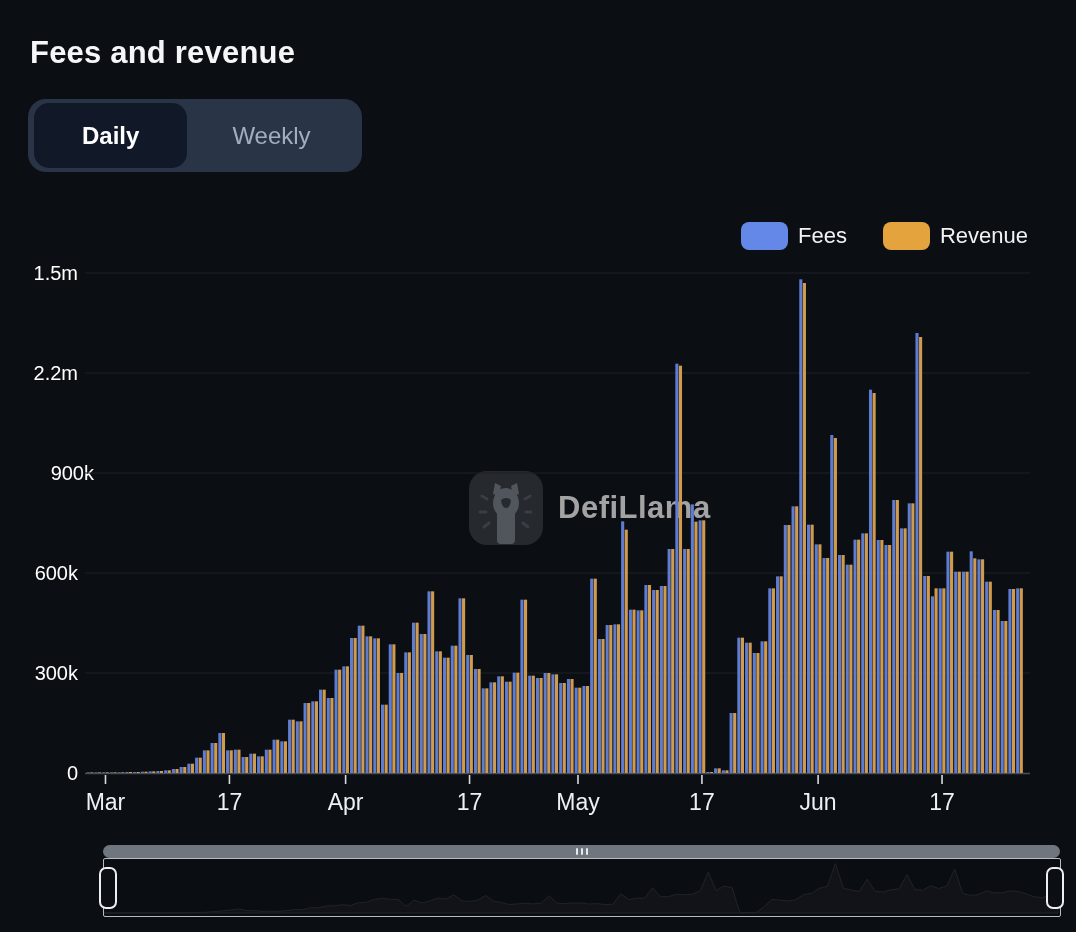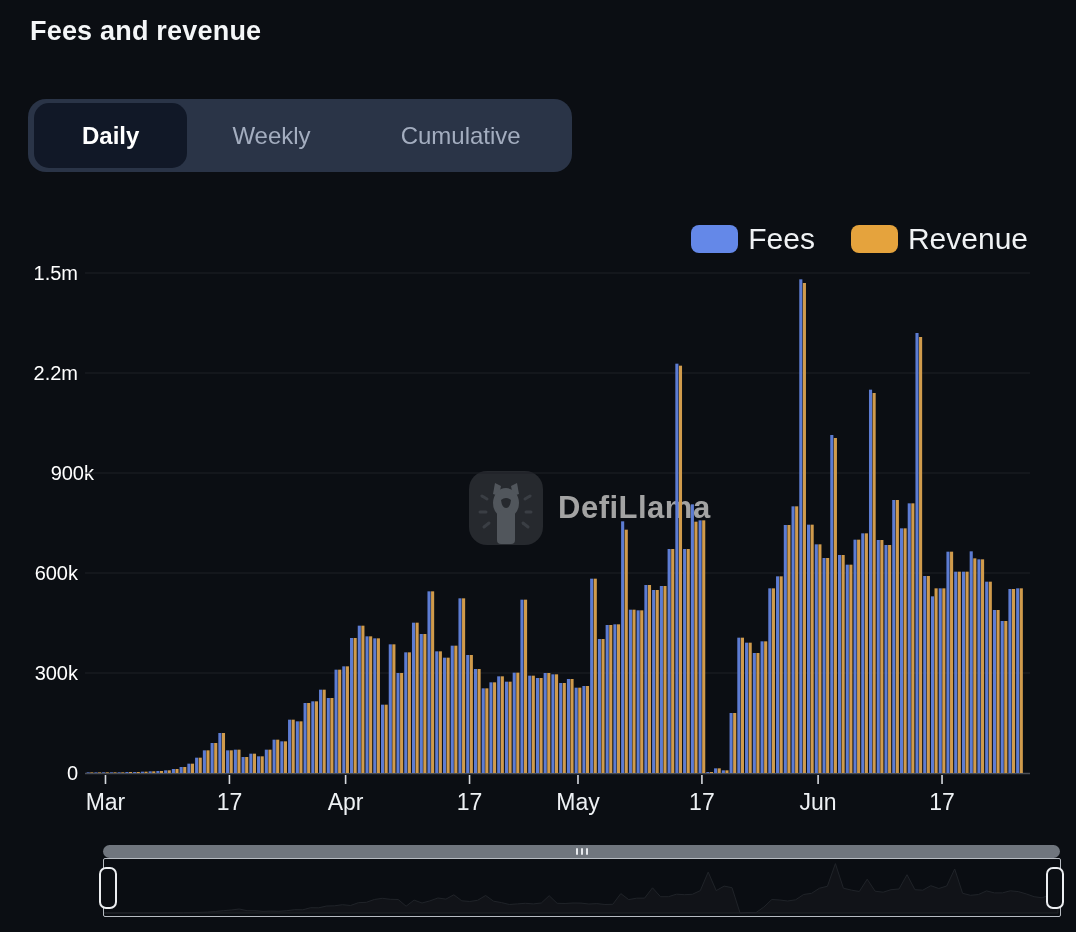--- a/index.html
+++ b/index.html
@@ -5,41 +5,41 @@
   html,body{margin:0;padding:0;}
   body{
     width:1076px;height:932px;position:relative;overflow:hidden;
     background:#0b0e13;
     font-family:"Liberation Sans", sans-serif;
     -webkit-font-smoothing:antialiased;
   }
   .abs{position:absolute;}
   
   .page-title{
-    left:30px;top:16px;font-size:27px;font-weight:700;color:#f4f6f8;letter-spacing:.2px;text-align:right;
+    left:30px;top:35px;font-size:31px;font-weight:700;color:#f4f6f8;letter-spacing:.2px;text-align:right;
   }
   
   .tabbar{
     left:28px;top:99px;height:73px;background:#2a3447;border-radius:18px;
     display:flex;align-items:center;padding:0 6px;
   }
   .tab{
     height:65px;display:flex;align-items:center;justify-content:center;
     padding:0 45px;font-size:24px;color:#a3adbf;cursor:pointer;white-space:nowrap;
   }
   .tab.active{
     background:#111827;border-radius:15px;color:#ffffff;font-weight:700;padding:0 48px;
   }
   
   .legend{
     top:222px;right:48px;display:flex;align-items:center;gap:36px;
   }
   .legend-item{display:flex;align-items:center;gap:10px;cursor:pointer;}
   .legend-swatch{width:47px;height:28px;border-radius:8px;}
-  .legend-label{font-size:30px;color:#f0f2f4;}
+  .legend-label{font-size:22px;color:#f0f2f4;}
   
   .ytick-label{
     position:absolute;width:70px;text-align:right;transform:translateY(-50%);
     font-size:20px;color:#ffffff;
   }
   .xtick-label{
     position:absolute;transform:translateX(-50%);top:789px;
     font-size:23px;font-weight:500;color:#eef1f4;
   }
   
@@ -66,21 +66,20 @@
   .brush-handle.right{left:1046px;}
 </style>
 </head>
 <body>
 
 <div class="abs page-title">Fees and revenue</div>
 
 <div class="abs tabbar">
   <div class="tab active">Daily</div>
   <div class="tab">Weekly</div>
-  <div class="tab">Cumulative</div>
 </div>
 
 <div class="abs legend">
   <div class="legend-item">
     <span class="legend-swatch" style="background:#6488e8;"></span>
     <span class="legend-label">Fees</span>
   </div>
   <div class="legend-item">
     <span class="legend-swatch" style="background:#e5a33d;"></span>
     <span class="legend-label">Revenue</span>

